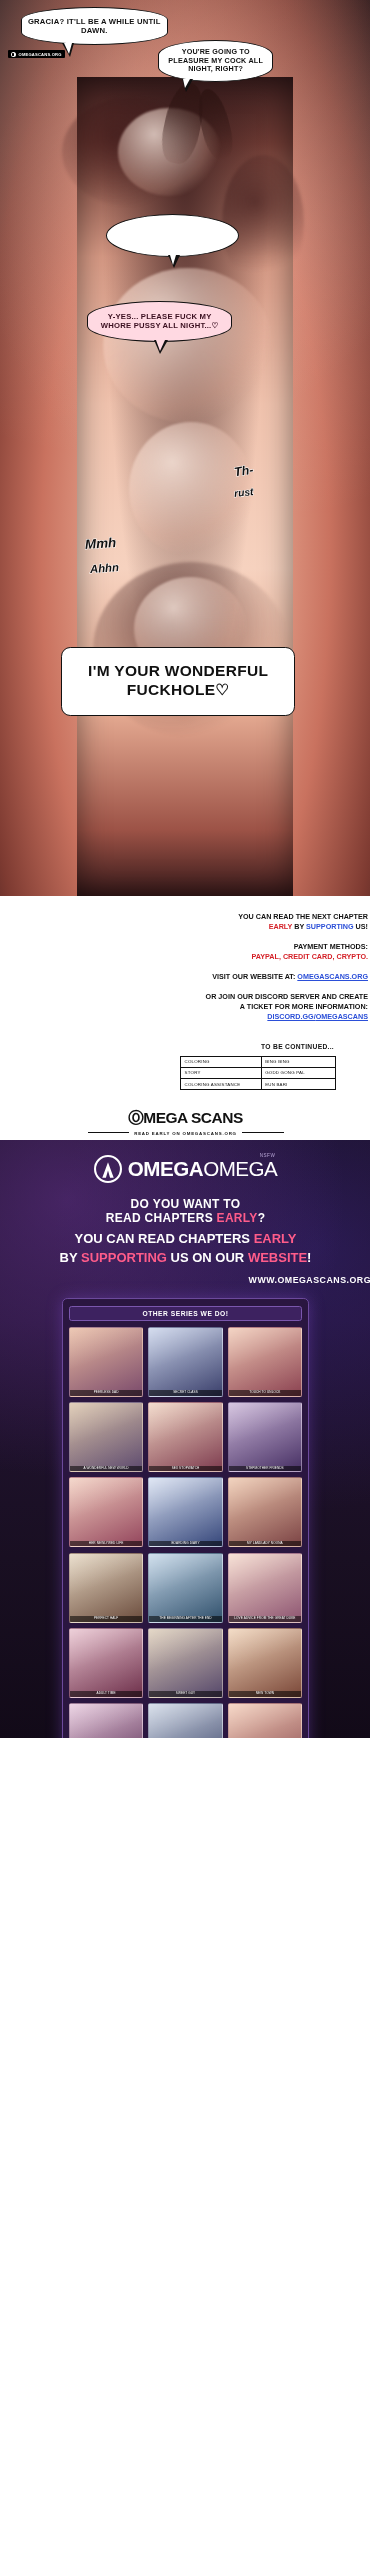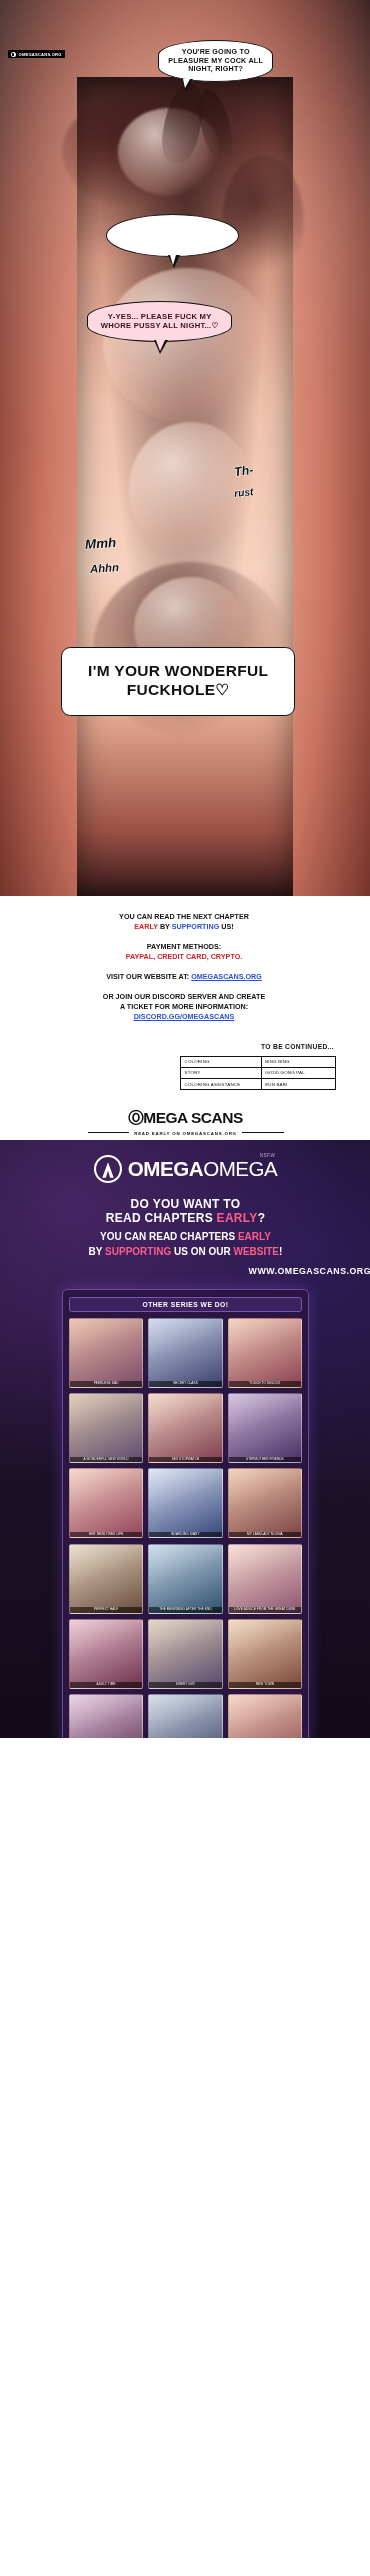--- a/index.html
+++ b/index.html
@@ -156,21 +156,21 @@
     paint-order:stroke fill;
     white-space:nowrap;
   }
   .sfx-1 { left:234px; top:464px; font-size:12.4px; transform:rotate(-8deg); }
   .sfx-2 { left:234px; top:487px; font-size:10.3px; transform:rotate(-6deg); }
   .sfx-3 { left:85px; top:536px; font-size:13.4px; transform:rotate(-4deg); }
   .sfx-4 { left:90px; top:562px; font-size:11.3px; transform:rotate(-4deg); }
 
   
   .promo {
-    width:368px; background:#fff; padding:15.5px 0 3.1px; text-align:center;
+    width:368px; background:#fff; padding:15.5px 0 3.1px; text-align:right;
   }
   .promo p { margin:0 0 9.3px; font-size:7.2px; color:#111; font-weight:bold; }
   .promo .line { line-height:1.45; }
   .red { color:#d41f26; }
   .blue { color:#2b4fd8; }
   .link { color:#2b4fd8; }
   .pay { color:#d41f26; }
 
   
   .continued {
@@ -228,21 +228,21 @@
   .brand-text .big .thin { font-weight:normal; }
   .nsfw {
     position:absolute; right:2.1px; top:-6.2px; font-size:4.6px; color:#b9a7d6; letter-spacing:0.5px;
   }
   .banner h2 {
     position:relative; margin:13.4px 0 4.1px; text-align:center; color:#fff;
     font-size:12px; letter-spacing:0.3px;
   }
   .banner h2 .pink { color:#ff5c8a; }
   .banner .sub1 {
-    position:relative; text-align:center; color:#fff; font-size:10px; line-height:1.5; margin:0 0 3px;
+    position:relative; text-align:center; color:#fff; font-size:13px; line-height:1.5; margin:0 0 3px;
     font-weight:bold;
   }
   .banner .sub1 .pink { color:#ff5c8a; }
   .banner .site {
     position:relative; text-align:right; color:#fff; font-size:8.8px; font-weight:bold;
     letter-spacing:0.5px; margin:7.2px 0 13.4px;
   }
 
   
   .series-card {
@@ -289,20 +289,24 @@
     <div class="hairwisp" style="left:165px; top:82px; width:36px; height:82px; transform:rotate(12deg);"></div>
     <div class="hairwisp" style="left:201px; top:88px; width:28px; height:72px; transform:rotate(-14deg);"></div>
     <div class="dark-blob" style="left:93px; top:562px; width:196px; height:175px;"></div>
     <div class="skin-blob" style="left:134px; top:577px; width:113px; height:103px;"></div>
 
     <div class="watermark">
       <span class="wm-logo"></span>
       <span>OMEGASCANS.ORG</span>
     </div>
 
+    <div class="bubble b-main">
+      <span>GRACIA? IT'LL BE A WHILE UNTIL DAWN.</span>
+      <span class="tail"></span>
+    </div>
 
     <div class="bubble b-second">
       <span>YOU'RE GOING TO PLEASURE MY COCK ALL NIGHT, RIGHT?</span>
       <span class="tail"></span>
     </div>
 
     <div class="bubble b-blank">
       <span></span>
       <span class="tail"></span>
     </div>

